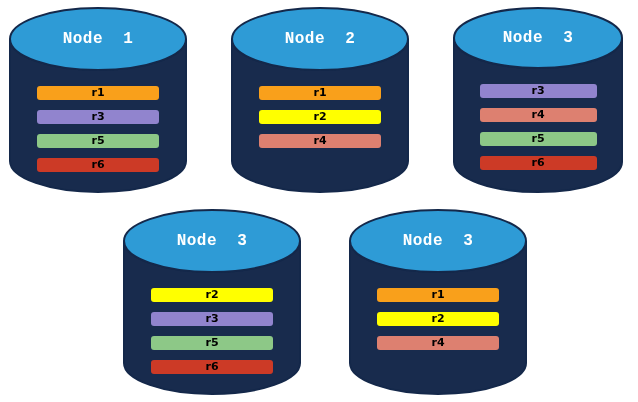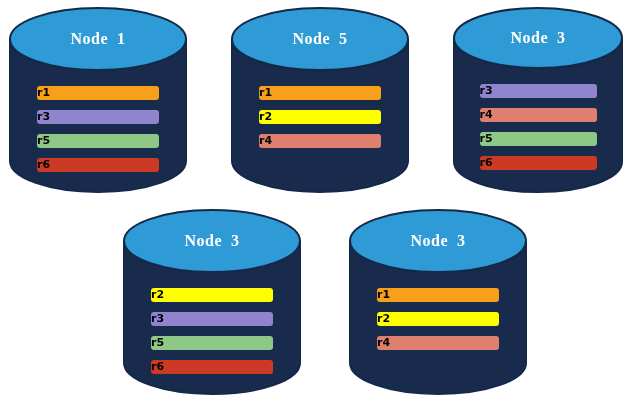--- a/index.html
+++ b/index.html
@@ -34,36 +34,36 @@
 
   .node-title {
     position: absolute;
     left: 0;
     width: 100%;
     text-align: center;
     color: #ffffff;
     font-weight: bold;
     letter-spacing: 0.5px;
     white-space: pre;
-    font-family: Liberation Serif, serif;
+    font-family: Liberation Mono, monospace;
   }
 
   .replica-list {
     position: absolute;
     left: 0;
     width: 100%;
   }
 
   .replica {
     position: relative;
     box-sizing: border-box;
     border-radius: 3px;
     color: #000000;
     font-weight: bold;
-    text-align: left;
+    text-align: center;
     line-height: 14px;
     height: 14px;
     font-size: 11px;
     margin: 0 auto 10px auto;
     font-family: "DejaVu Sans", "Liberation Sans", sans-serif;
   }
   .replica:last-child { margin-bottom: 0; }
 </style>
 </head>
 <body>
@@ -82,21 +82,21 @@
         <div class="replica" style="background: rgb(141, 200, 135); width: 122px;">r5</div>
         <div class="replica" style="background: rgb(204, 58, 38); width: 122px;">r6</div>
       </div>
     </div>
     <div class="node" style="left: 230px; top: 6px; width: 180px; height: 184px;">
       <svg width="180" height="198" viewBox="0 0 180 198">
         <ellipse cx="90" cy="162" rx="81.84" ry="17.05" fill="#c9c9c9" opacity="0.45"></ellipse>
         <path d="M 2 33 L 2 155 A 88 31 0 0 0 178 155 L 178 33 A 88 31 0 0 1 2 33 Z" fill="#182B4D" stroke="#14284A" stroke-width="2"></path>
         <ellipse cx="90" cy="33" rx="88" ry="31" fill="#2E9BD6" stroke="#14284A" stroke-width="2"></ellipse>
       </svg>
-      <div class="node-title" style="top: 24px; font-size: 16px; line-height: 18px;">Node  5</div>
+      <div class="node-title" style="top: 24px; font-size: 16px; line-height: 18px;">Node  2</div>
       <div class="replica-list" style="top: 80px;">
         <div class="replica" style="background: rgb(249, 160, 27); width: 122px;">r1</div>
         <div class="replica" style="background: rgb(255, 255, 0); width: 122px;">r2</div>
         <div class="replica" style="background: rgb(221, 128, 112); width: 122px;">r4</div>
       </div>
     </div>
     <div class="node" style="left: 452px; top: 6px; width: 172px; height: 184px;">
       <svg width="172" height="198" viewBox="0 0 172 198">
         <ellipse cx="86" cy="163" rx="78.12" ry="16.5" fill="#c9c9c9" opacity="0.45"></ellipse>
         <path d="M 2 32 L 2 156 A 84 30 0 0 0 170 156 L 170 32 A 84 30 0 0 1 2 32 Z" fill="#182B4D" stroke="#14284A" stroke-width="2"></path>

